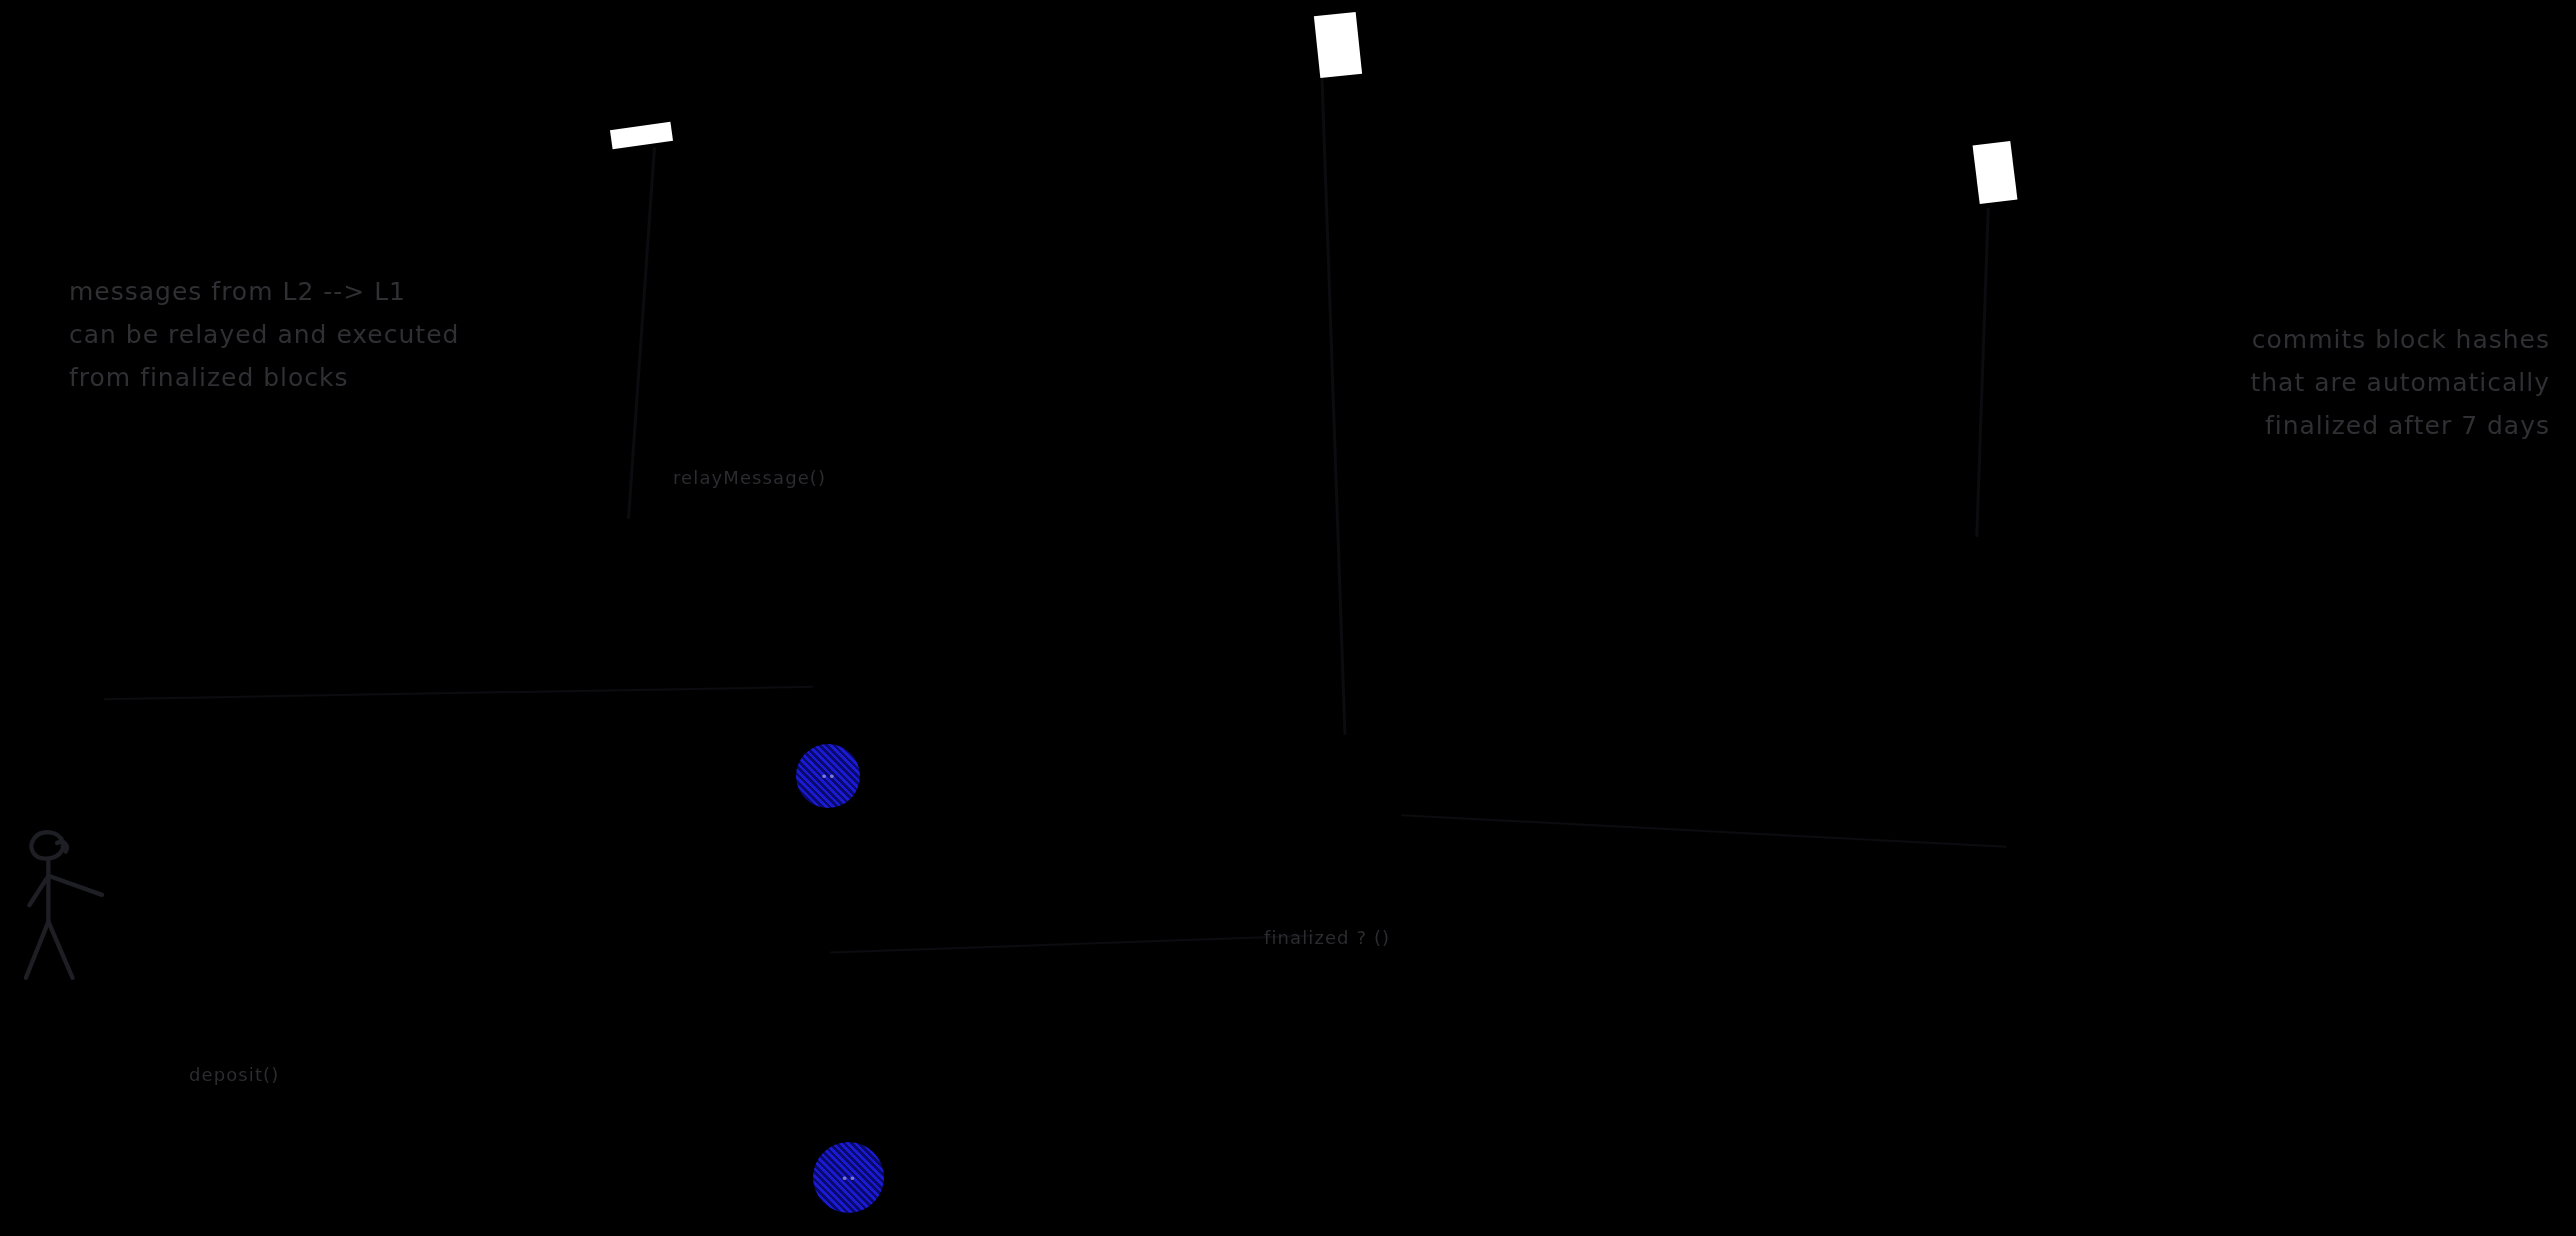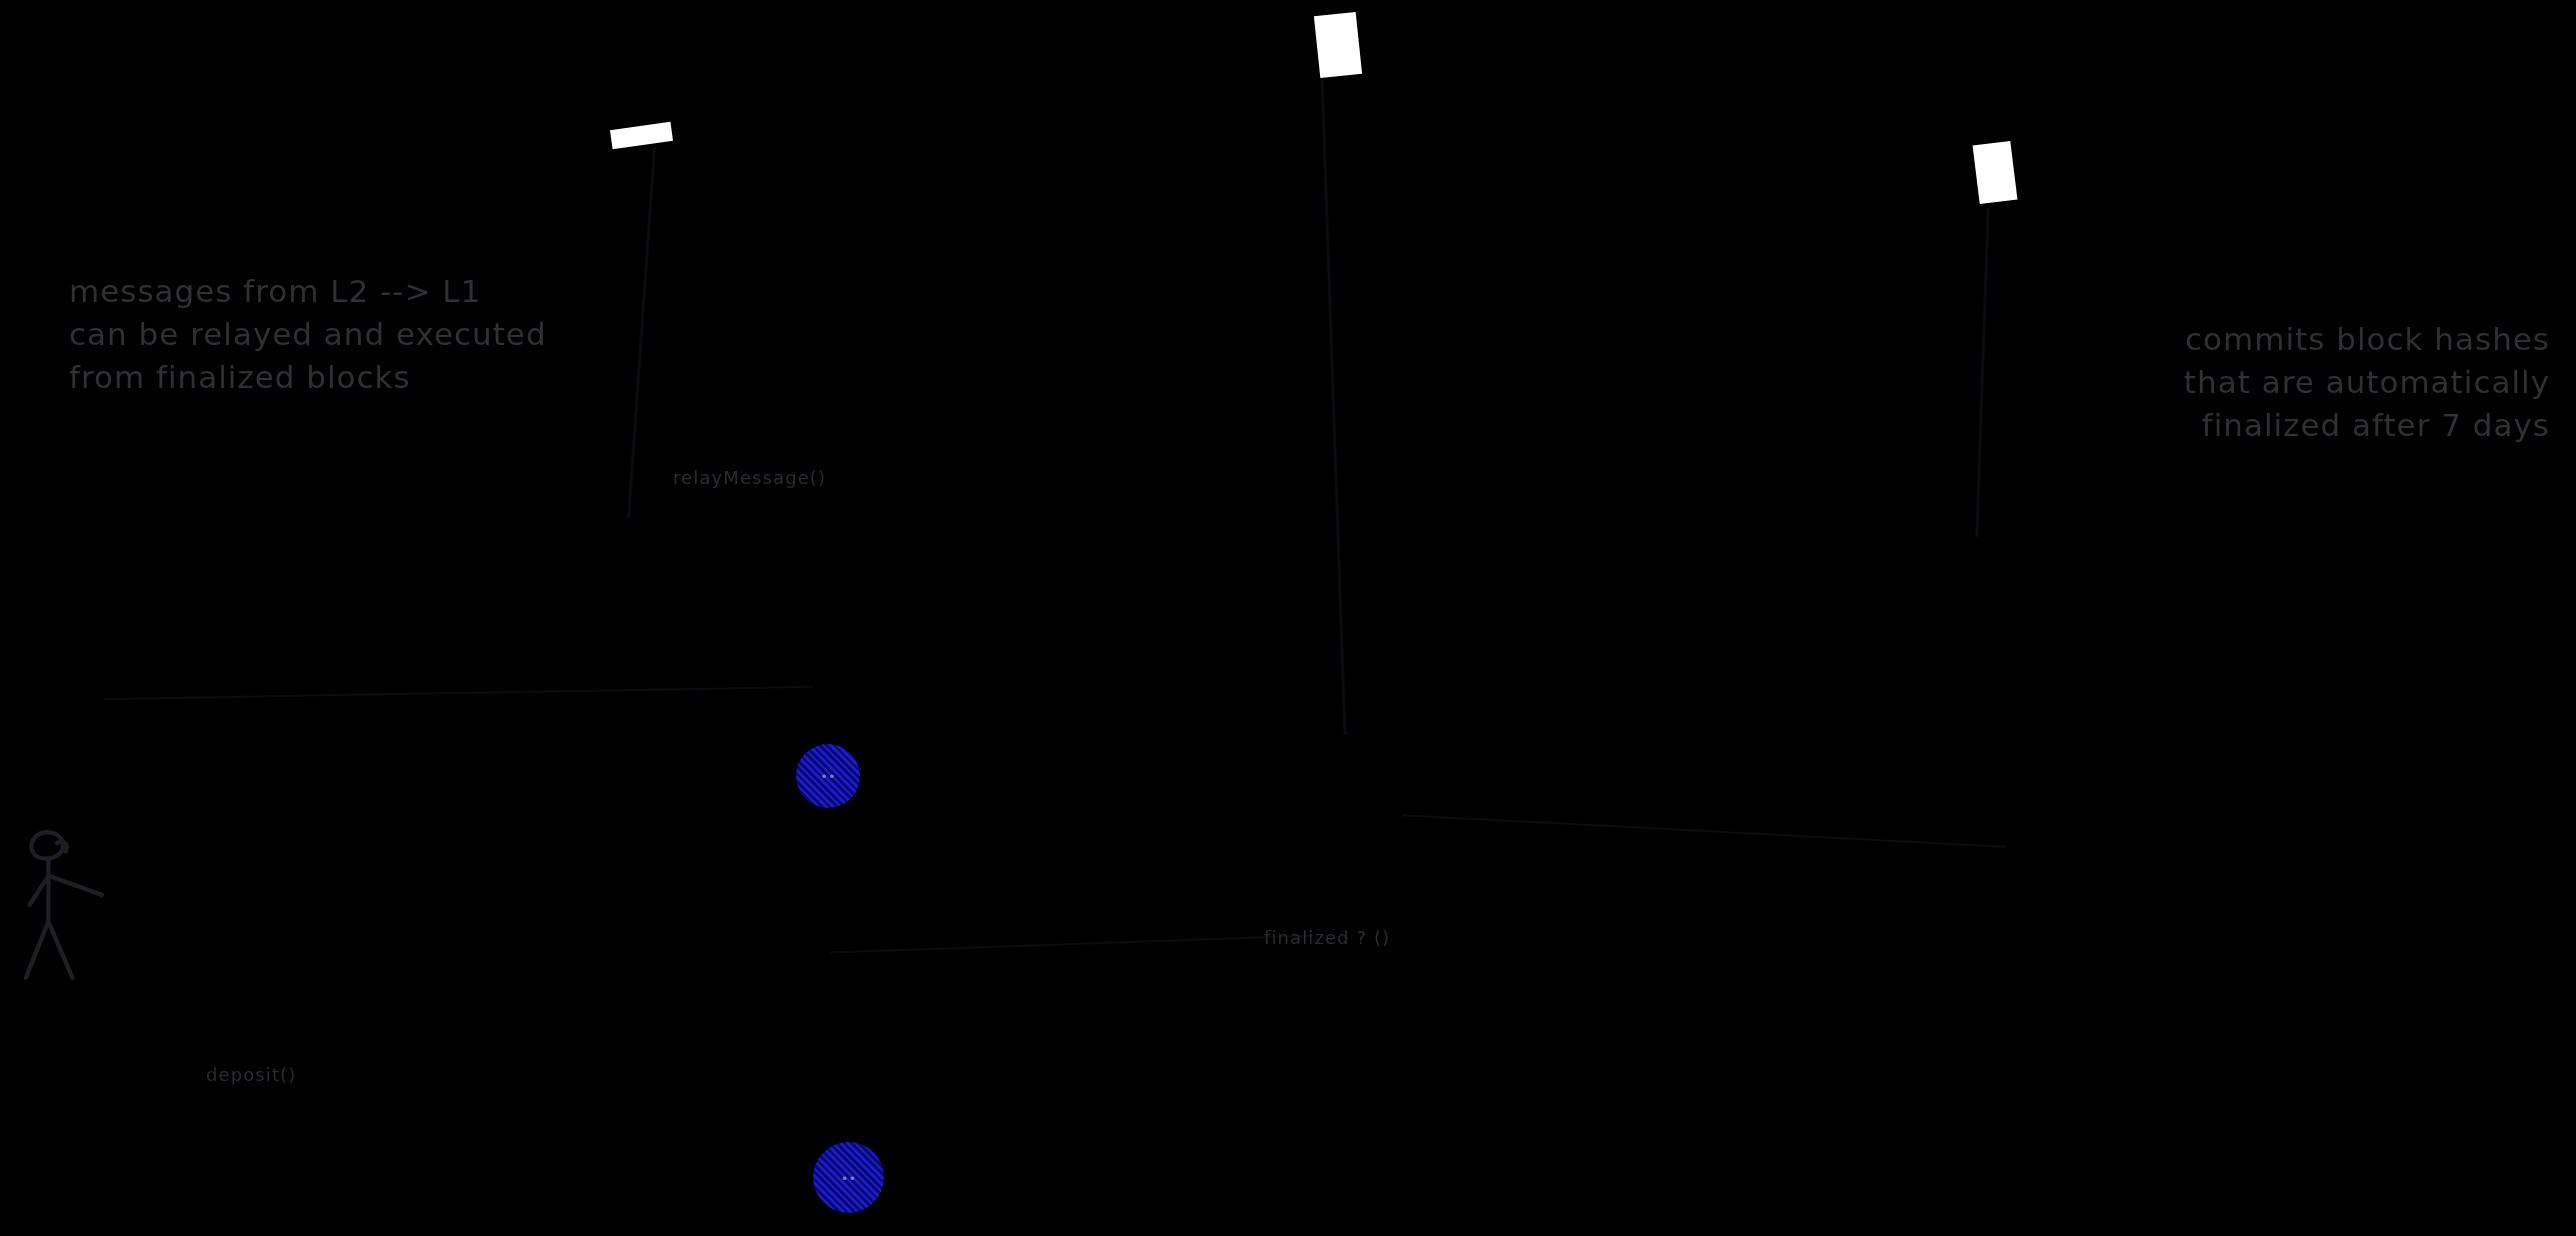--- a/index.html
+++ b/index.html
@@ -16,21 +16,21 @@
   #canvas {
     position: relative;
     width: 2576px;
     height: 1237px;
     background: #000000;
   }
   .note {
     position: absolute;
     color: #2f2f34;
     font-family: "DejaVu Sans", sans-serif;
-    font-size: 31px;
+    font-size: 25px;
     line-height: 43px;
     letter-spacing: 1px;
     white-space: pre;
     user-select: none;
   }
   .note.right {
     text-align: right;
   }
   .label {
     position: absolute;
@@ -97,21 +97,21 @@
 from finalized blocks</div>
 
   <div class="note right" style="right:26px; top:318px;">commits block hashes
 that are automatically
 finalized after 7 days</div>
 
   <div class="label" style="left:673px; top:467px;">relayMessage()</div>
 
   <div class="label" style="left:1264px; top:927px;">finalized ? ()</div>
 
-  <div class="label" style="left:206px; top:1064px;">deposit()</div>
+  <div class="label" style="left:189px; top:1064px;">deposit()</div>
 
   <div class="node-circle" style="left:796px; top:744px; width:64px; height:64px;">
     <div class="glyph">••</div>
   </div>
 
   <div class="node-circle" style="left:813px; top:1142px; width:71px; height:71px;">
     <div class="glyph">••</div>
   </div>
 
   <svg class="stick-figure" style="left:19px; top:822px;" width="121" height="182" viewBox="0 0 140 210">

